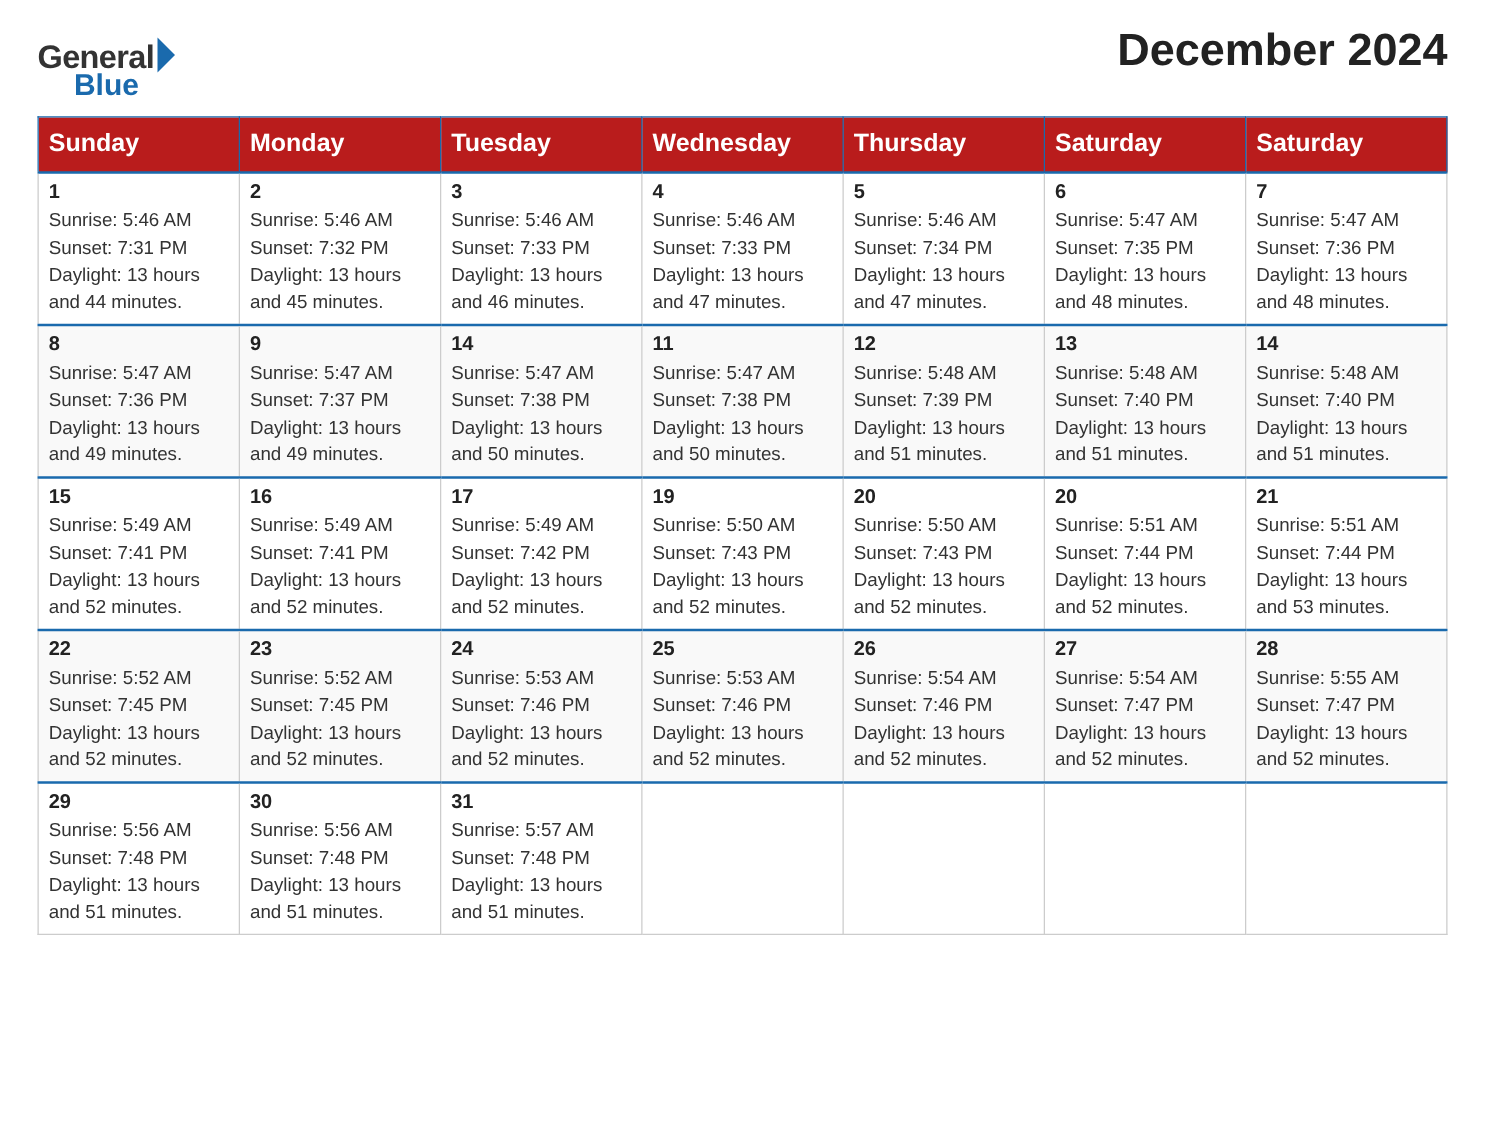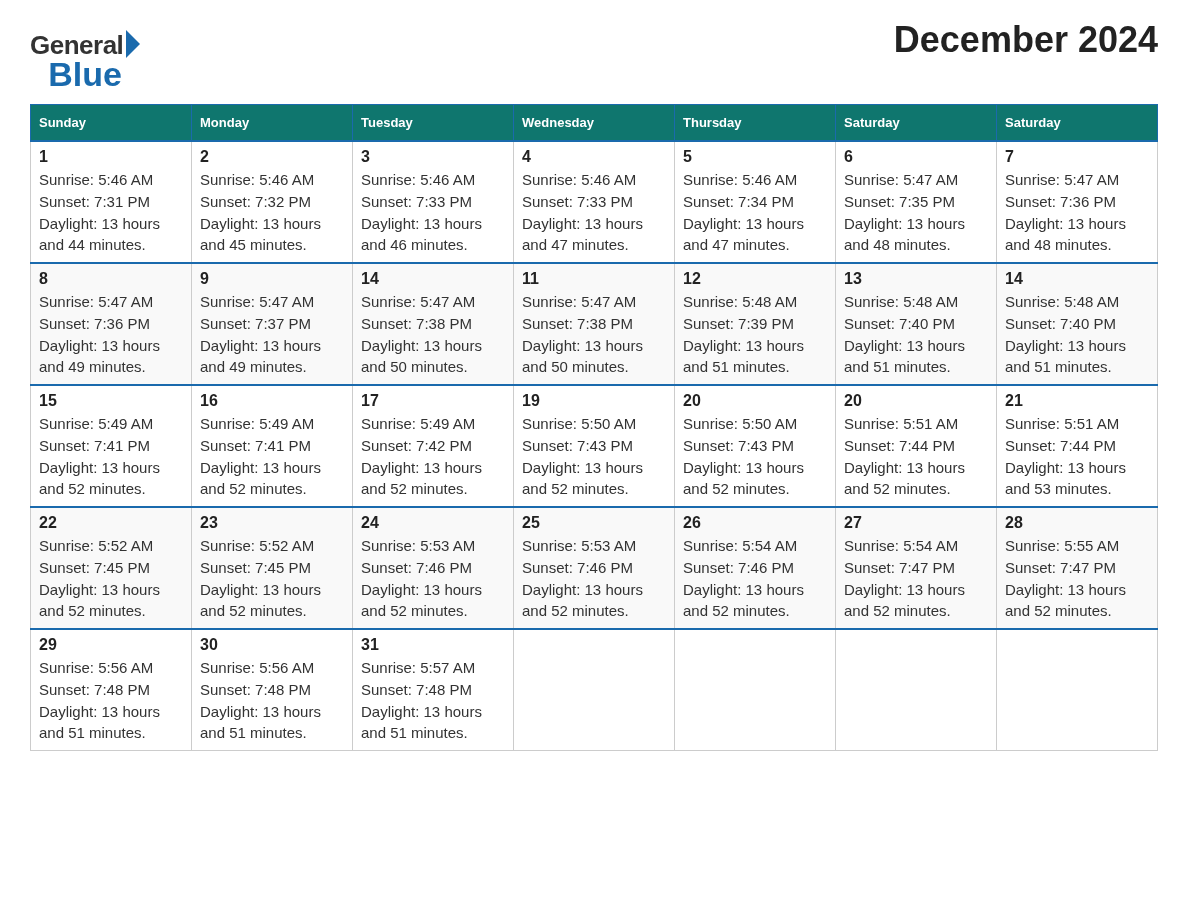--- a/index.html
+++ b/index.html
@@ -36,21 +36,21 @@
     .logo-arrow {
       width: 0;
       height: 0;
       border-left: 14px solid #1a6aad;
       border-top: 14px solid transparent;
       border-bottom: 14px solid transparent;
       margin-left: 3px;
       margin-top: -4px;
     }
     .logo-blue {
-      font-size: 34px;
+      font-size: 24px;
       font-weight: bold;
       color: #1a6aad;
       margin-top: -6px;
     }
     .title-section {
       text-align: right;
     }
     .month-year {
       font-size: 36px;
       font-weight: bold;
@@ -61,23 +61,23 @@
       font-size: 20px;
       color: #555;
       margin-top: 4px;
     }
     .calendar-table {
       width: 100%;
       border-collapse: collapse;
       margin-top: 10px;
     }
     .calendar-table th {
-      background-color: #0f766e;
+      background-color: #b91c1c;
       color: #fff;
-      font-size: 13px;
+      font-size: 20px;
       font-weight: bold;
       padding: 10px 8px;
       text-align: left;
       border: 1px solid #1a6aad;
     }
     .calendar-table td {
       vertical-align: top;
       padding: 6px 8px;
       border: 1px solid #ccc;
       width: calc(100% / 7);

